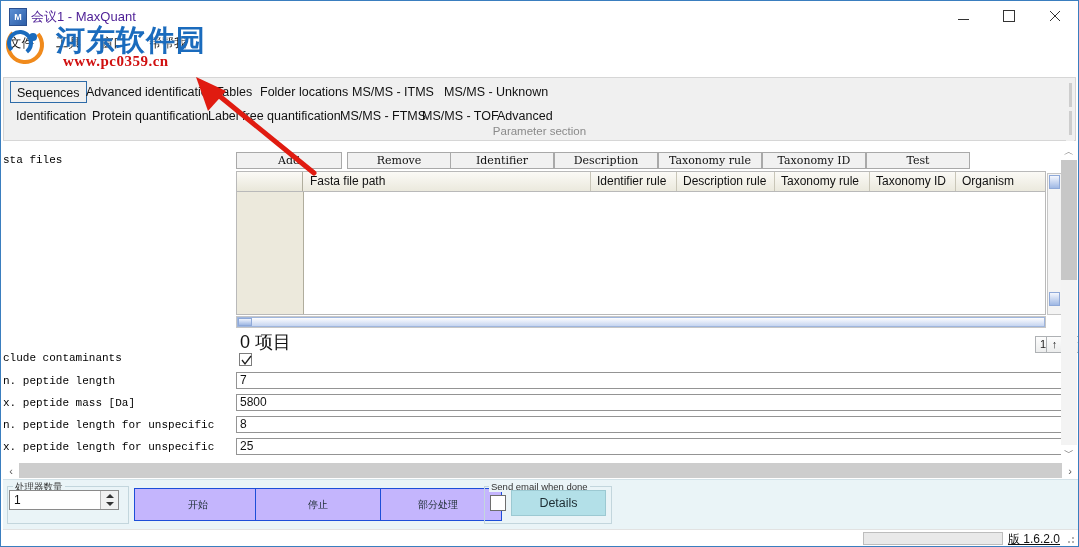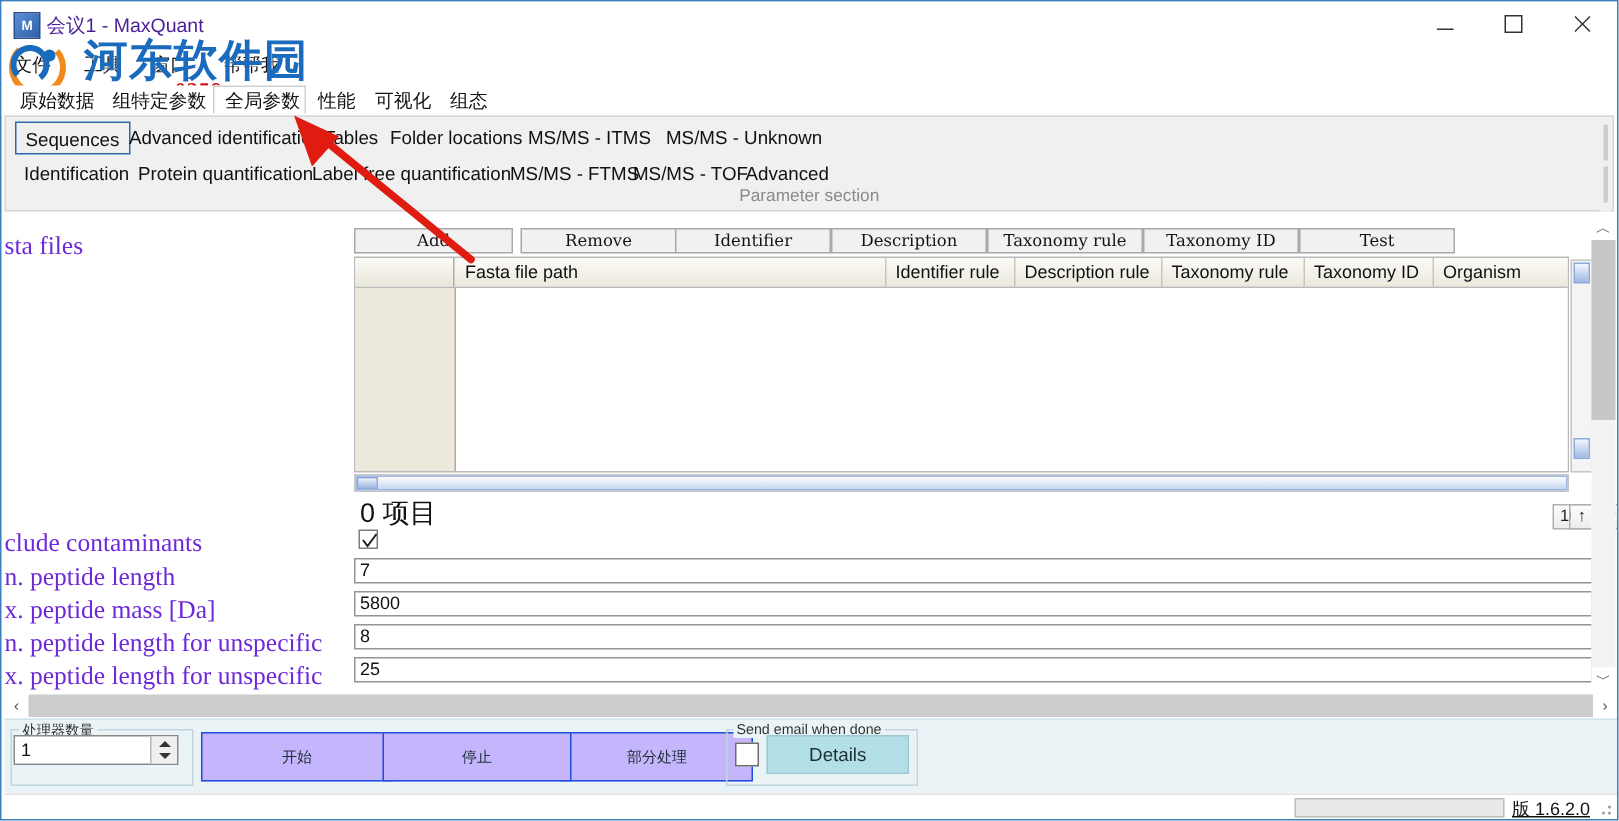--- a/index.html
+++ b/index.html
@@ -50,22 +50,22 @@
         white-space:nowrap;padding:0 6px;box-sizing:border-box;}
   .stab.sel{border:1px solid #2d6ba8;background:#f0f0f0;}
   .paramsec{position:absolute;left:0;top:47px;width:100%;text-align:center;
             font-size:11.5px;color:#8a8a8a;}
   .sp-scroll{position:absolute;right:1px;top:1px;width:8px;height:62px;background:#f0f0f0;}
   .sp-scroll i{display:block;width:3px;height:24px;background:#cdcdcd;margin:4px auto;}
 
   
   .content{position:absolute;left:2px;top:143px;width:1060px;height:317px;background:#ffffff;}
 
-  .lbl{position:absolute;font-family:Liberation Serif, serif;
-       font-size:17px;color:#6d28d9;white-space:nowrap;}
+  .lbl{position:absolute;font-family:Liberation Mono, monospace;
+       font-size:11px;color:#000000;white-space:nowrap;}
 
   
   .tbar{position:absolute;left:233px;top:8px;width:826px;height:17px;}
   .tbtn{position:absolute;top:0;height:17px;line-height:16px;text-align:center;
         background:#f1f1f1;border:1px solid #a9a9a9;box-sizing:border-box;
         font-family:"DejaVu Serif","Liberation Serif",serif;font-size:11px;color:#111;}
 
   
   .grid{position:absolute;left:233px;top:27px;width:810px;height:144px;
         border:1px solid #b9b9b9;background:#ffffff;box-sizing:border-box;}
@@ -191,28 +191,20 @@
   </div>
 
   <svg class="wm wm-logo" viewBox="0 0 48 44">
     <circle cx="22" cy="22" r="17" fill="none" stroke="#f08a1c" stroke-width="4" stroke-dasharray="78 28" transform="rotate(-40 22 22)"></circle>
     <circle cx="17" cy="20" r="11" fill="none" stroke="#1a6bbd" stroke-width="4" stroke-dasharray="52 20" transform="rotate(140 17 20)"></circle>
     <circle cx="30" cy="14" r="4" fill="#1a6bbd"></circle>
   </svg>
   <div class="wm wm-text">河东软件园</div>
   <div class="wm wm-url">www.pc0359.cn</div>
 
-  <div class="maintabs">
-    <div class="mtab" style="left:4px;width:62px">原始数据</div>
-    <div class="mtab" style="left:66px;width:75px">组特定参数</div>
-    <div class="mtab sel" style="left:141px;width:62px">全局参数</div>
-    <div class="mtab" style="left:203px;width:38px">性能</div>
-    <div class="mtab" style="left:241px;width:50px">可视化</div>
-    <div class="mtab" style="left:291px;width:38px">组态</div>
-  </div>
 
   <div class="subpanel">
     <div class="subrow" style="top:3px">
       <div class="stab sel" style="left:6px">Sequences</div>
       <div class="stab" style="left:76px">Advanced identification</div>
       <div class="stab" style="left:206px">Tables</div>
       <div class="stab" style="left:250px">Folder locations</div>
       <div class="stab" style="left:342px">MS/MS - ITMS</div>
       <div class="stab" style="left:434px">MS/MS - Unknown</div>
     </div>

